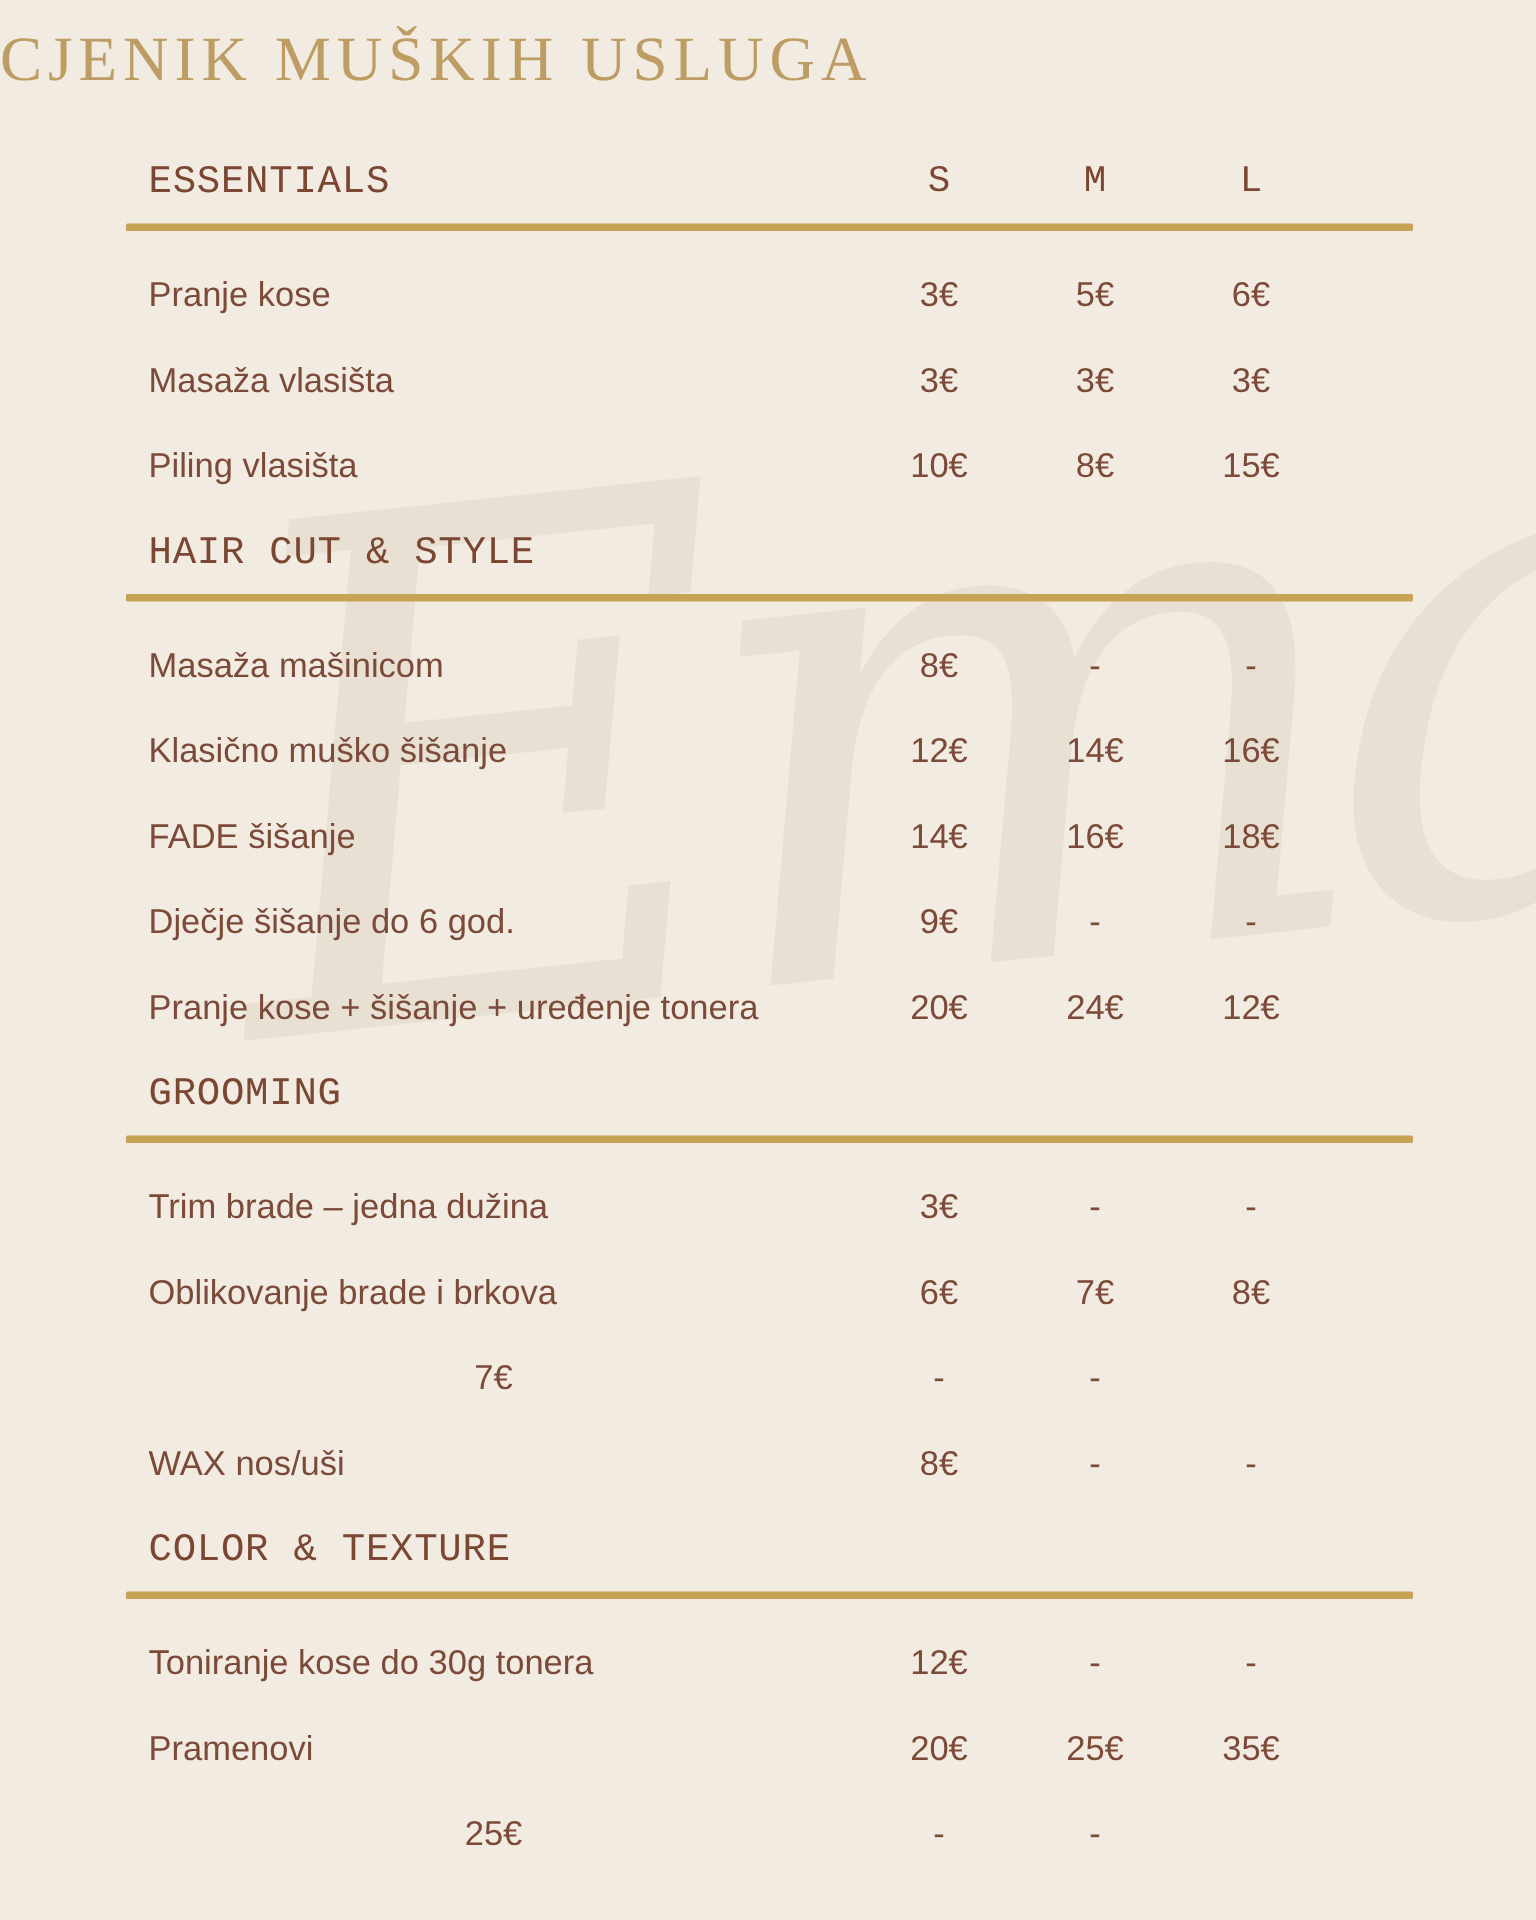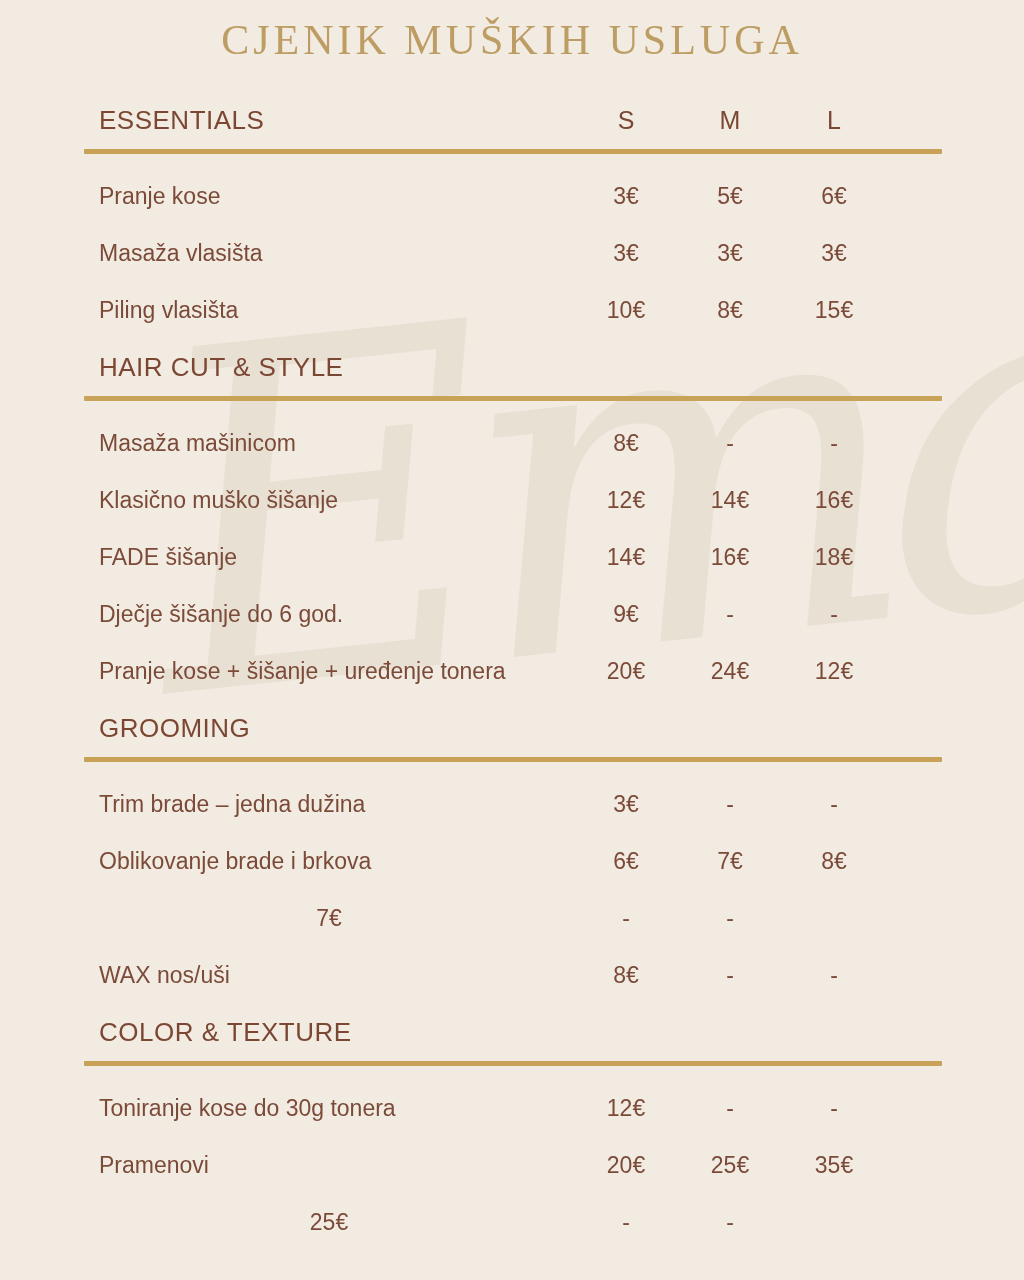--- a/index.html
+++ b/index.html
@@ -21,34 +21,35 @@
     line-height:1;
     color:#e9e0d4;
     transform:rotate(-6deg);
     letter-spacing:-30px;
     user-select:none;
     z-index:0;
   }
   .content { position:relative; z-index:1; }
   .page-title {
     margin-top:16px;
-    text-align:center;
+    text-align:left;
     font-family:"Liberation Serif", serif;
     font-weight:400;
     font-size:42px;
     letter-spacing:4px;
     color:#bd9d63;
   }
   .sections { margin:28px 82px 0 84px; width:858px; }
   .section-head {
     display:grid;
     grid-template-columns:1fr 104px 104px 104px;
     padding-right:56px;
     align-items:center;
     height:57px;
+    font-family:Liberation Mono, monospace;
   }
   .section-title {
     font-size:26px;
     font-weight:400;
     letter-spacing:0.5px;
     color:#7b4733;
     padding-left:15px;
   }
   .col-head {
     text-align:center;

